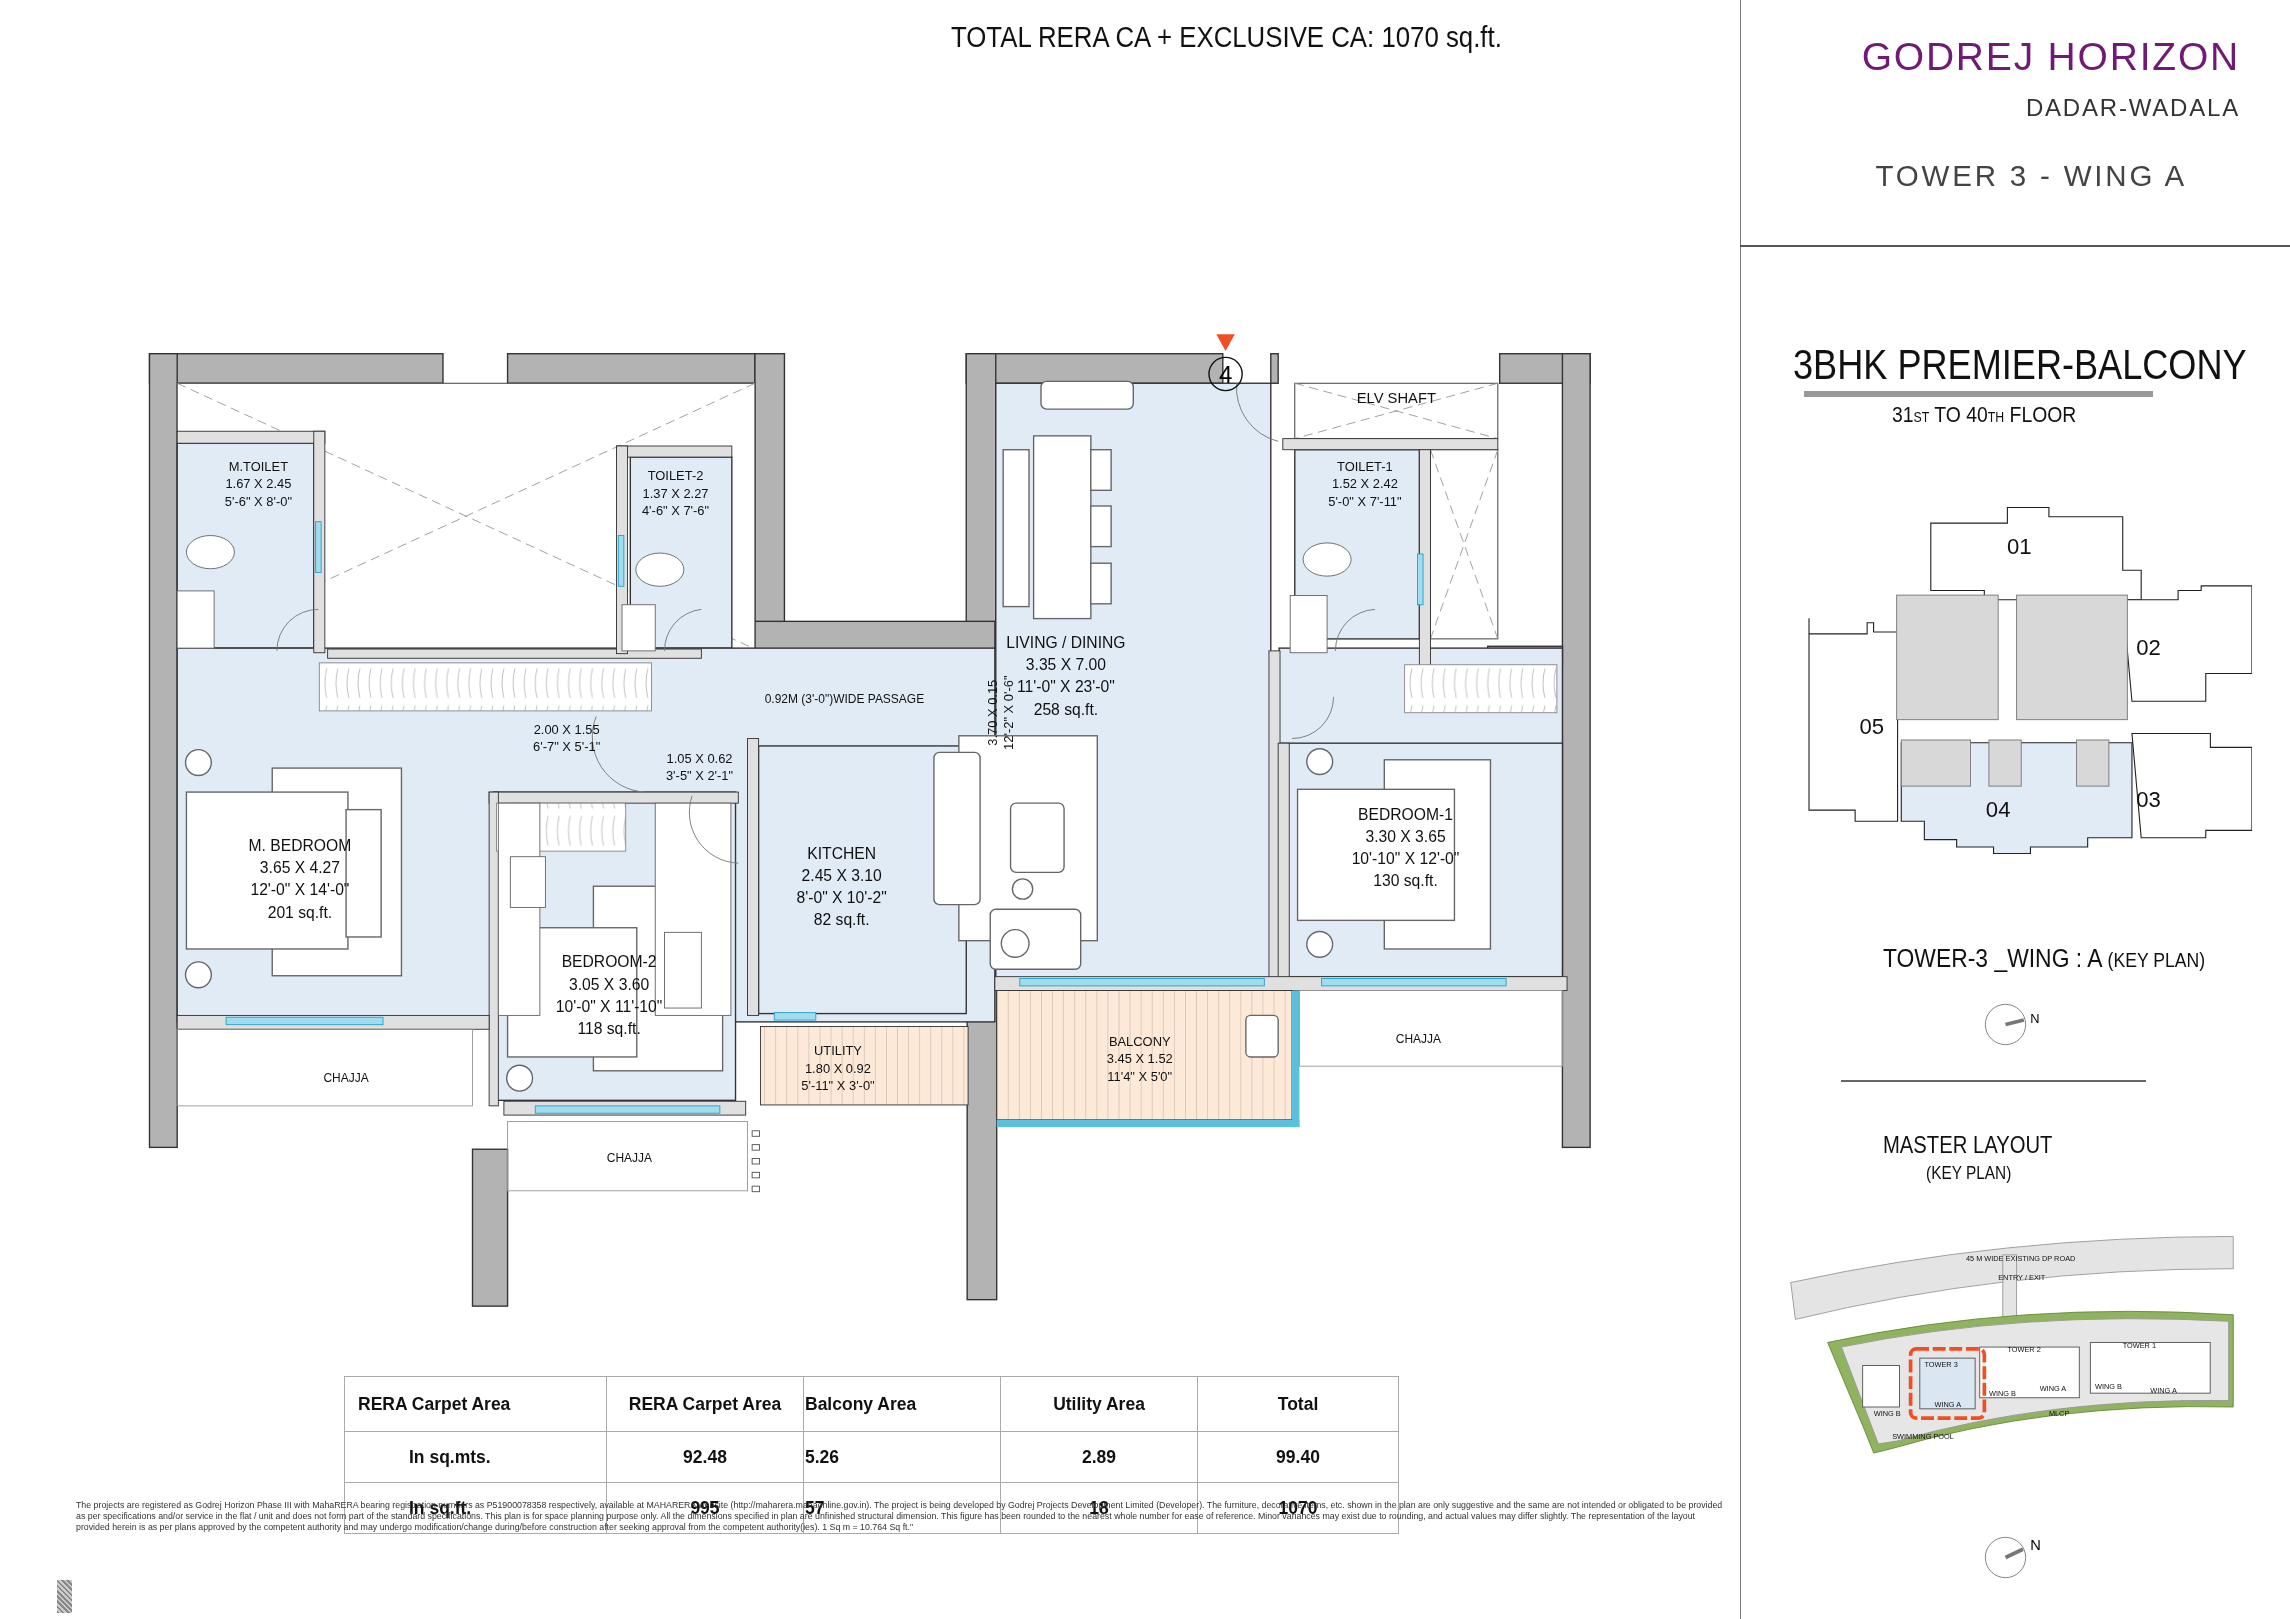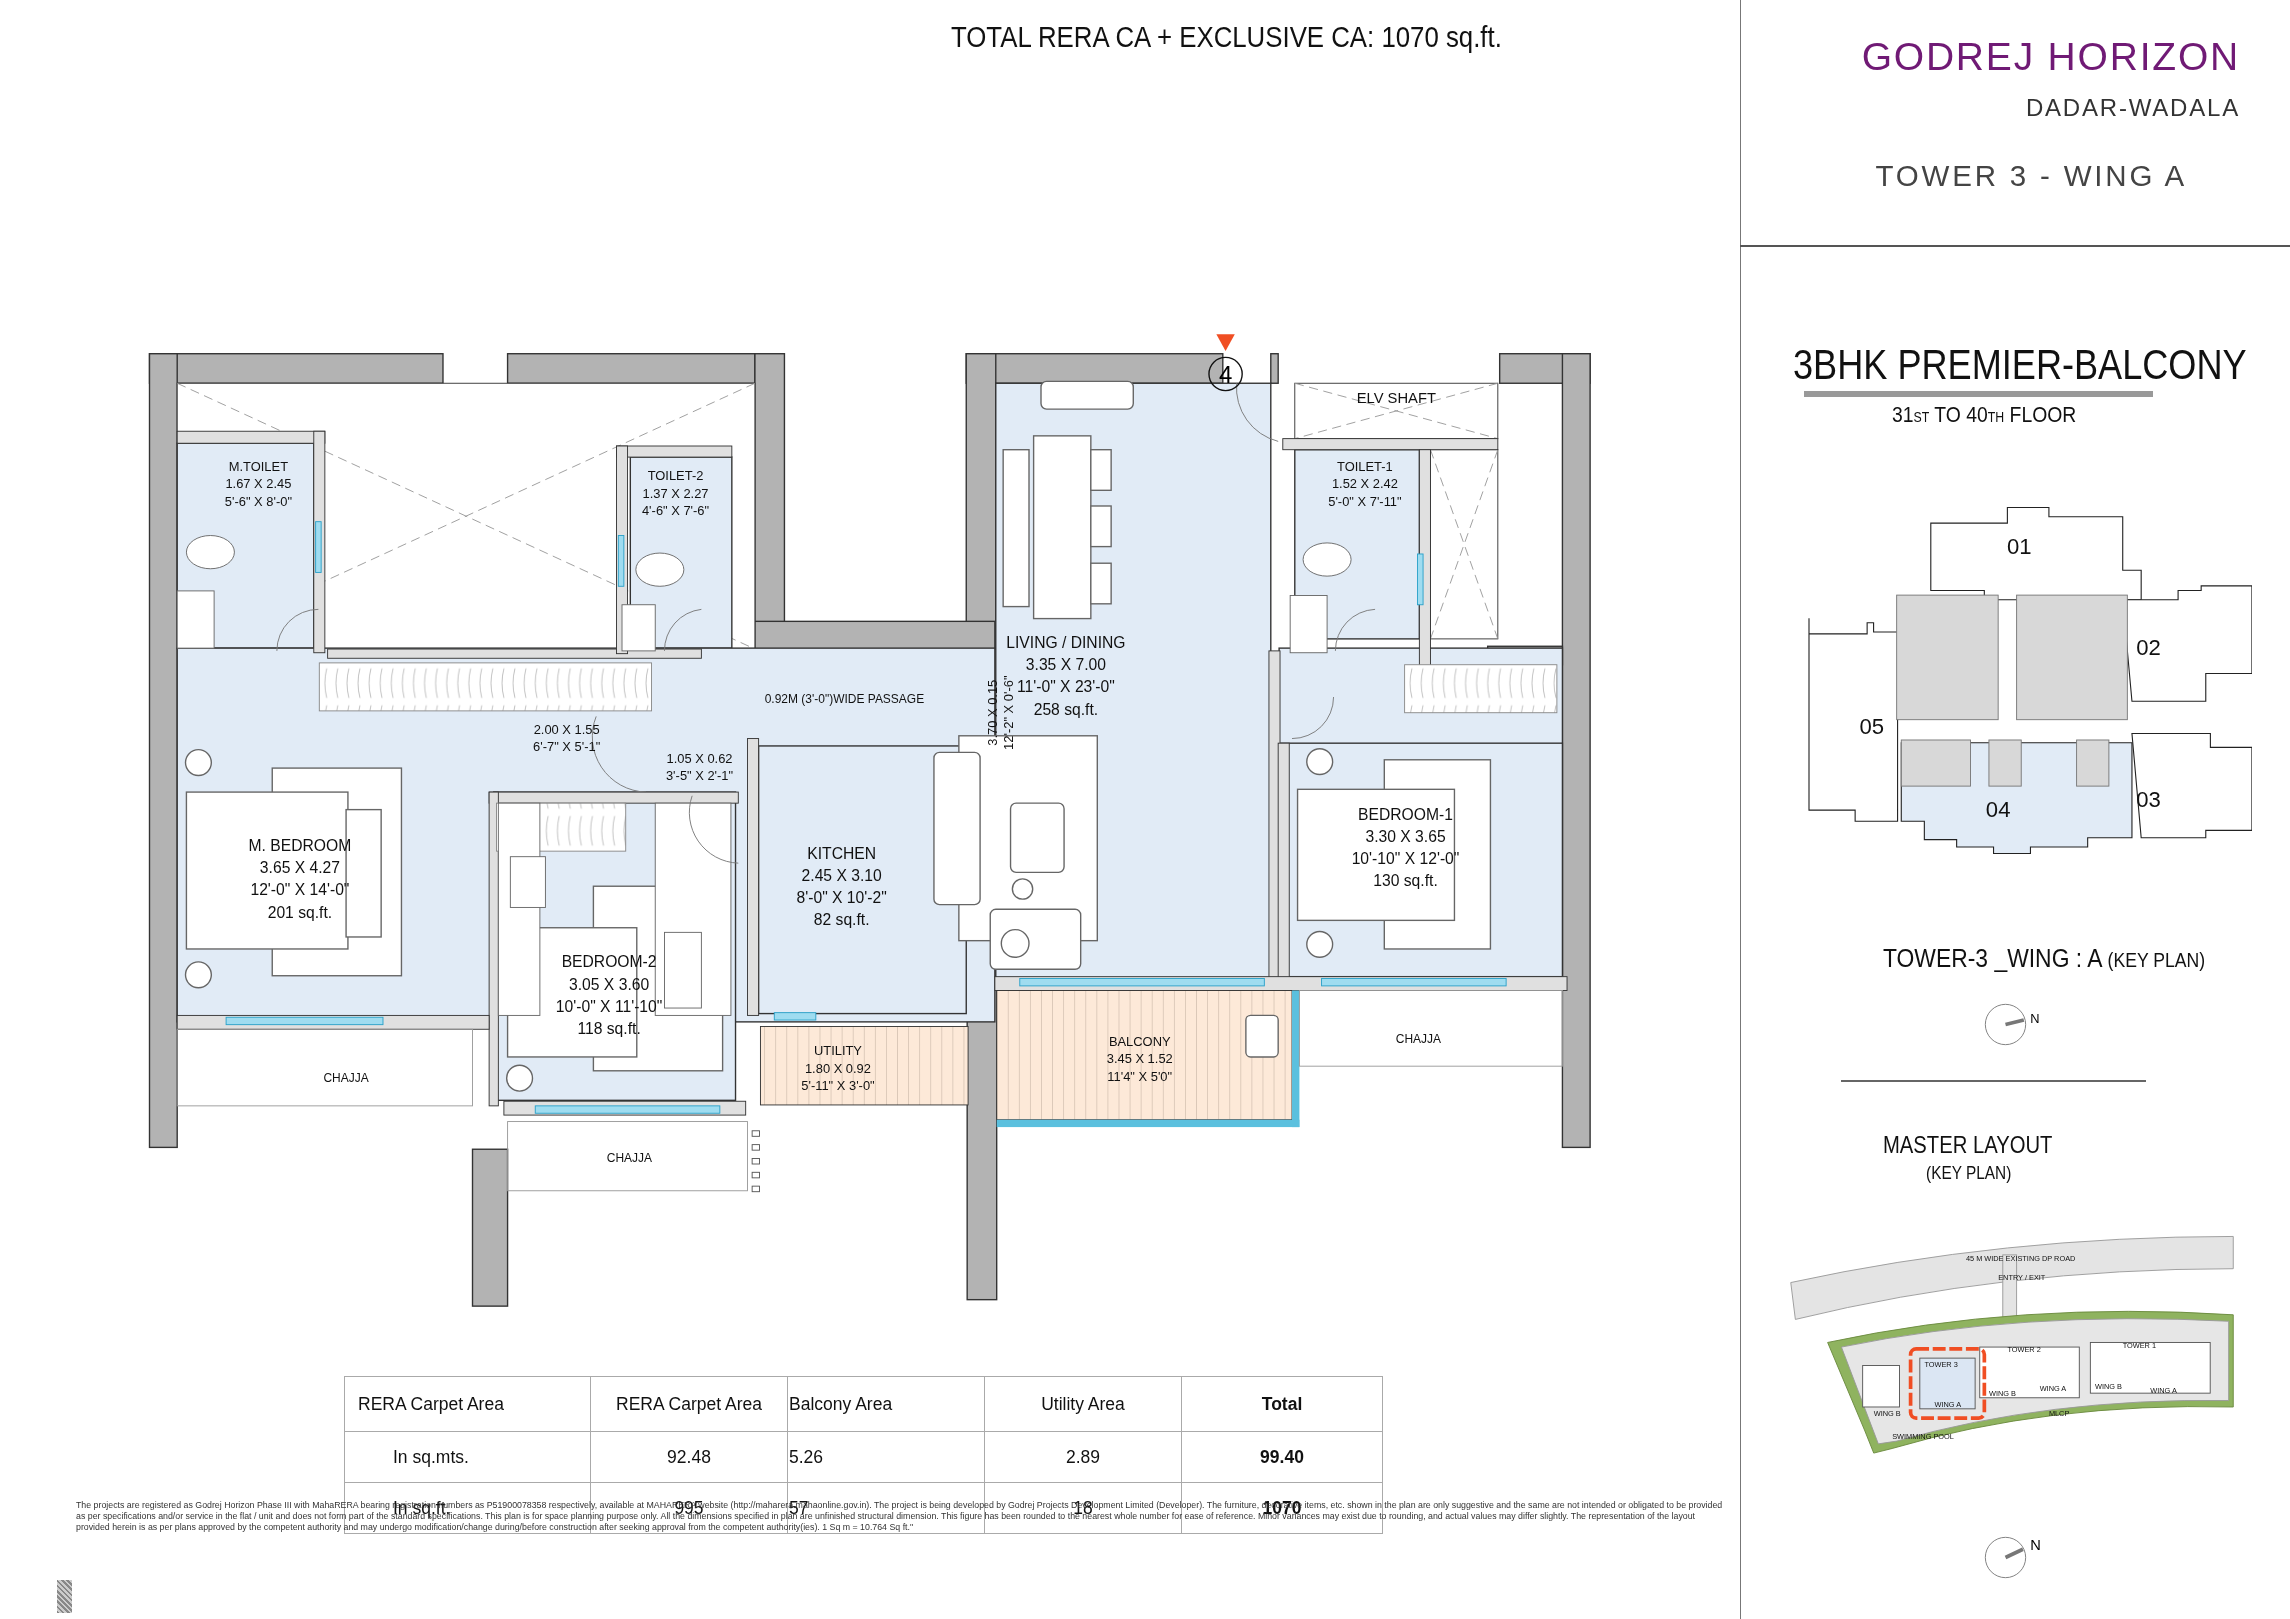--- a/index.html
+++ b/index.html
@@ -14,28 +14,28 @@
   #unit-type{left:1793px;top:341px;font-size:42px;transform:scaleX(0.86);transform-origin:left top;white-space:nowrap;}
   #unit-underline{left:1804px;top:391px;width:349px;height:5.5px;background:#999;}
   #floors{left:1892px;top:402px;font-size:22px;transform:scaleX(0.88);transform-origin:left top;white-space:nowrap;}
   #floors small{font-size:14px;}
   #keyplan-title{left:1883px;top:943px;font-size:26px;transform:scaleX(0.88);transform-origin:left top;white-space:nowrap;}
   #keyplan-title small{font-size:20px;}
   #kp-divider{left:1841px;top:1080px;width:305px;height:1.8px;background:#666;}
   #master-title{left:1883px;top:1132px;font-size:23px;transform:scaleX(0.88);transform-origin:left top;white-space:nowrap;text-align:center;}
   #master-sub{left:1926px;top:1163px;font-size:17.5px;transform:scaleX(0.88);transform-origin:left top;}
   table#area-table{left:344px;top:1376px;border-collapse:collapse;font-size:17.5px;}
-  #area-table td,#area-table th{border:1.8px solid #aaa;height:48px;font-weight:normal;transform:none;}
+  #area-table td,#area-table th{border:1.8px solid #aaa;height:48px;font-weight:bold;transform:none;}
   #area-table th{height:52px;}
   #area-table .c0{width:231px;text-align:left;padding-left:13px;}
   #area-table .c1{width:194px;text-align:center;}
   #area-table .c2{width:194px;text-align:left;}
   #area-table .c3{width:194px;text-align:center;}
   #area-table .c4{width:198px;text-align:center;font-weight:bold;}
-  #area-table td.c0{padding-left:48px;width:196px;}
+  #area-table td.c0{padding-left:64px;width:196px;}
   #disclaimer{left:76px;top:1500px;width:1652px;font-size:8.8px;line-height:11px;color:#333;}
   #qr{left:57px;top:1580px;width:14.8px;height:33px;background:repeating-linear-gradient(45deg,#888 0 1.8px,#ccc 1.8px 3.7px);}
   svg text{font-family:"Liberation Sans",sans-serif;}
 </style>
 </head>
 <body>
 
 <div id="top-title" class="abs">TOTAL RERA CA + EXCLUSIVE CA: 1070 sq.ft.</div>
 
 <svg class="abs" style="left:0;top:0" width="1735" height="1311" viewBox="0 0 1880 1420">

